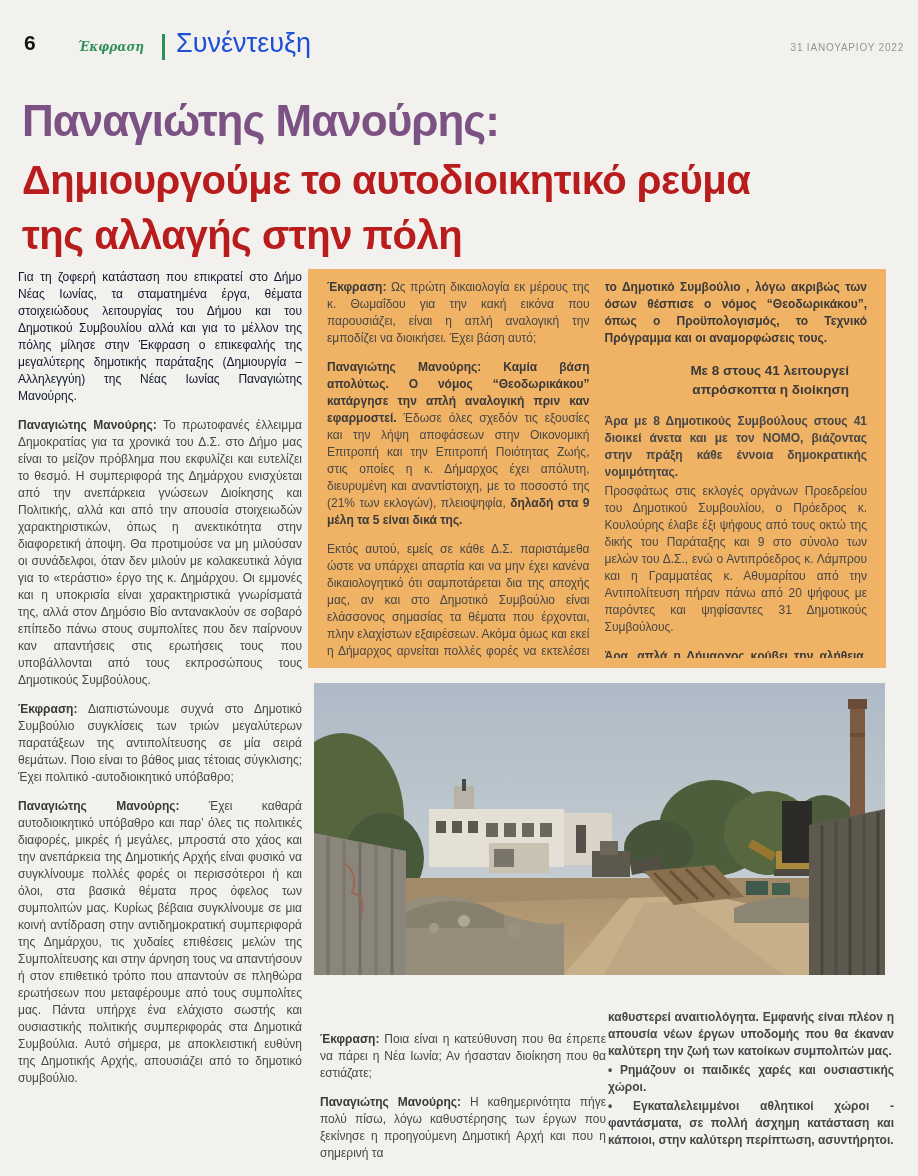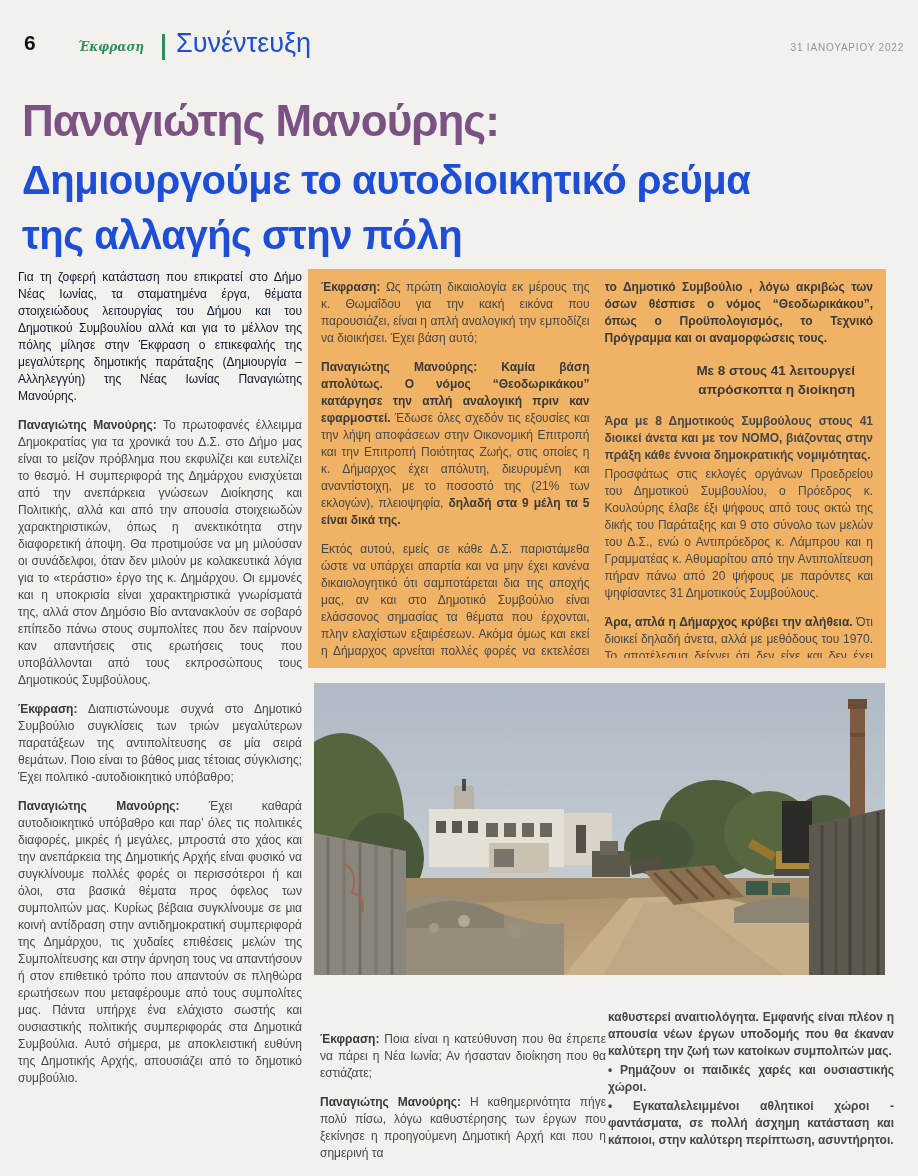--- a/index.html
+++ b/index.html
@@ -12,34 +12,34 @@
   }
   
   .page-number{position:absolute;left:24px;top:31px;font-size:21px;font-weight:bold;color:#141414;}
   .brand{position:absolute;left:78px;top:40px;font-family:"DejaVu Serif","Liberation Serif",serif;
          font-style:italic;font-weight:bold;font-size:12px;color:#2f8f5b;}
   .brand-divider{position:absolute;left:162px;top:34px;width:3px;height:26px;background:#2f8f5b;}
   .section-title{position:absolute;left:176px;top:28px;font-size:27px;color:#1d4ed8;}
   .issue-date{position:absolute;right:14px;top:42px;font-size:10px;letter-spacing:0.8px;color:#949494;}
   
   .kicker{position:absolute;left:22px;top:96px;font-size:44px;font-weight:bold;color:#7c5183;letter-spacing:-1px;}
-  .title{position:absolute;left:22px;top:153px;font-size:40px;font-weight:bold;color:#1d4ed8;line-height:55px;letter-spacing:-0.5px;}
+  .title{position:absolute;left:22px;top:153px;font-size:40px;font-weight:bold;color:#b91c1c;line-height:55px;letter-spacing:-0.5px;}
   
   .col{position:absolute;overflow:hidden;}
   .col1{left:18px;top:269px;width:284px;height:868px;}
   .para{margin:0 0 12px;font-size:12px;line-height:17px;color:#474747;text-align:justify;}
   .para strong{color:#3a3a3a;}
   .intro .para span,.intro .para strong{font-weight:normal;color:#0f172a;}
   .nogap{margin-bottom:2px;font-weight:bold;}
   .subhead{font-size:13.5px;line-height:19px;text-align:right;margin:14px 18px 14px;}
   
   .highlight-box{
     position:absolute;left:308px;top:269px;width:578px;height:399px;
     background:#f0b264;box-sizing:border-box;
-    display:flex;gap:15px;padding:10px 13px;overflow:hidden;
+    display:flex;gap:15px;padding:10px 19px;overflow:hidden;
   }
   .hcol{width:270px;overflow:hidden;}
   
   .photo{position:absolute;left:314px;top:683px;width:571px;height:292px;overflow:hidden;background:#b7c1c9;}
   .photo svg{display:block;}
   .caption{position:absolute;left:316px;top:983px;width:560px;font-size:11px;font-style:italic;color:#4c4c4c;}
   
   .bcol-left{left:320px;top:1011px;width:286px;height:150px;margin-top:20px;}
   .bcol-right{left:608px;top:1009px;width:286px;height:150px;}
 </style>

